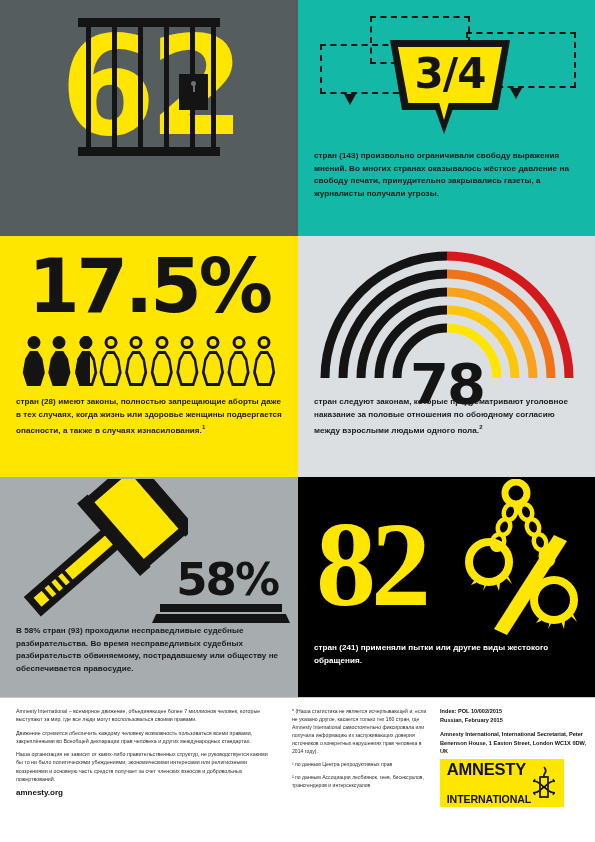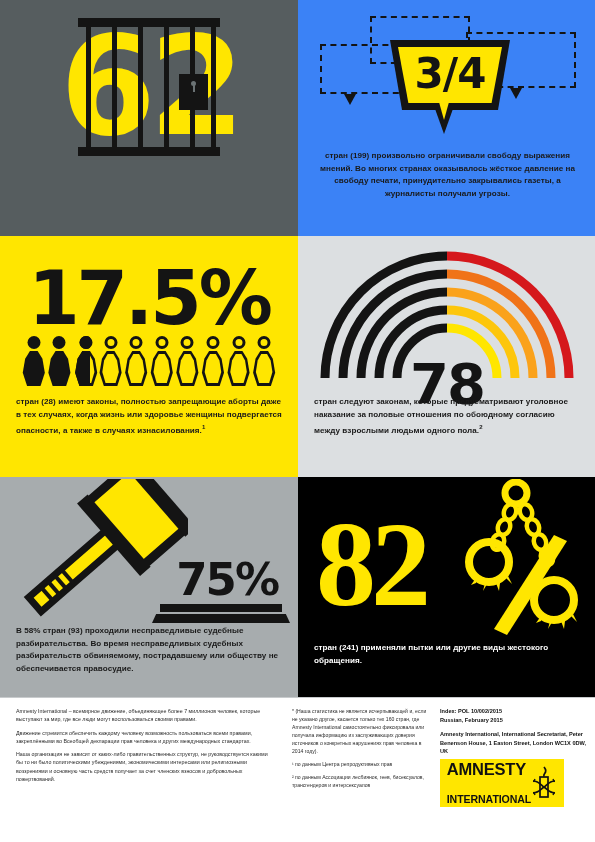--- a/index.html
+++ b/index.html
@@ -8,21 +8,21 @@
     font-family:"Liberation Sans", sans-serif;
     background:#ffffff;
     width:595px; height:842px;
     position:relative; overflow:hidden;
   }
   .poster { position:relative; width:595px; height:842px; background:#fff; }
 
   
   .panel { position:absolute; overflow:hidden; }
   .p-tl { left:0;   top:0;   width:298px; height:236px; background:#565d5f; }
-  .p-tr { left:298px; top:0; width:297px; height:236px; background:#3b82f6;text-align:center; }
+  .p-tr { left:298px; top:0; width:297px; height:236px; background:#14b8a6; }
   .p-ml { left:0;   top:236px; width:298px; height:241px; background:#ffe600; }
   .p-mr { left:298px; top:236px; width:297px; height:241px; background:#dcdfe1; }
   .p-bl { left:0;   top:477px; width:298px; height:220px; background:#a7acae; }
   .p-br { left:298px; top:477px; width:297px; height:220px; background:#000000; }
   .p-ft { left:0;   top:697px; width:595px; height:145px; background:#ffffff; }
 
   
   .cap {
     position:absolute; left:16px; right:14px;
     font-size:8.1px; line-height:12.6px;
@@ -94,21 +94,21 @@
     position:absolute; inset:0; display:flex; align-items:center; justify-content:center;
     font-family:"DejaVu Sans", sans-serif;
     font-size:42px; font-weight:700; color:#141414; letter-spacing:-1px;
     padding-bottom:3px;
   }
 
   
   .big175 {
     position:absolute; left:0; right:0; top:13px; text-align:center;
     font-family:"DejaVu Sans", sans-serif;
-    font-size:74px; font-weight:700; color:#141414; letter-spacing:-3px; line-height:1;margin-top:12px;
+    font-size:74px; font-weight:700; color:#141414; letter-spacing:-3px; line-height:1;
   }
   .people { position:absolute; left:22px; top:100px; width:254px; height:50px; display:flex; gap:2px; }
   .fig { position:relative; width:26px; height:50px; }
   .fig .head {
     position:absolute; left:50%; transform:translateX(-50%); top:0;
     width:13px; height:13px; border-radius:50%;
     background:#141414; border:0;
   }
   .fig .body {
     position:absolute; left:50%; transform:translateX(-50%); top:15px;
@@ -220,21 +220,21 @@
       </div>
 
       <div class="bub-main">
         <div class="tail-out"></div>
         <div class="shape"></div>
         <div class="shape-in"></div>
         <div class="tail-in"></div>
         <div class="frac">3/4</div>
       </div>
     </div>
-    <p class="cap dark" style="top:150px">стран (199) произвольно ограничивали свободу выражения мнений. Во многих странах оказывалось жёсткое давление на свободу печати, принудительно закрывались газеты, а журналисты получали угрозы.</p>
+    <p class="cap dark" style="top:150px">стран (143) произвольно ограничивали свободу выражения мнений. Во многих странах оказывалось жёсткое давление на свободу печати, принудительно закрывались газеты, а журналисты получали угрозы.</p>
   </section>
 
   <section class="panel p-ml">
     <div class="big175">17.5%</div>
 
     <div class="people">
       <div class="fig">
         <div class="head"></div>
         <div class="body"></div>
       </div>
@@ -326,21 +326,21 @@
           <line x1="40" y1="61" x2="40" y2="80" stroke="#141414" stroke-width="4"></line>
           <line x1="49" y1="61" x2="49" y2="80" stroke="#141414" stroke-width="4"></line>
 
           <rect x="110" y="28" width="62" height="84" fill="#FFE600" stroke="#141414" stroke-width="9"></rect>
 
           <rect x="104" y="22" width="14" height="96" fill="#141414"></rect>
           <rect x="164" y="22" width="14" height="96" fill="#141414"></rect>
         </g>
       </svg>
     </div>
-    <div class="num58">75%</div>
+    <div class="num58">58%</div>
     <div class="block-base1"></div>
     <div class="block-base2"></div>
     <p class="cap dark" style="top:148px">В 58% стран (93) проходили несправедливые судебные разбирательства. Во время несправедливых судебных разбирательств обвиняемому, пострадавшему или обществу не обеспечивается правосудие.</p>
   </section>
 
   <section class="panel p-br">
     <div class="num82">82</div>
     <div class="cuffbox">
       <svg width="132" height="162" viewBox="0 0 132 162">
         <g stroke="#FFE600" fill="none">
@@ -382,20 +382,21 @@
     <p class="cap light" style="top:165px">стран (241) применяли пытки или другие виды жестокого обращения.</p>
   </section>
 
   <footer class="panel p-ft">
     <div class="divider"></div>
 
     <div class="ft-col ft-a">
       <p class="ft-p"><b></b><span>Amnesty International – всемирное движение, объединяющее более 7 миллионов человек, которые выступают за мир, где все люди могут воспользоваться своими правами.</span></p>
       <p class="ft-p">Движение стремится обеспечить каждому человеку возможность пользоваться всеми правами, закреплёнными во Всеобщей декларации прав человека и других международных стандартах.</p>
       <p class="ft-p">Наша организация не зависит от каких-либо правительственных структур, не руководствуется какими бы то ни было политическими убеждениями, экономическими интересами или религиозными воззрениями и основную часть средств получает за счет членских взносов и добровольных пожертвований.</p>
+      <div class="ft-site">amnesty.org</div>
     </div>
 
     <div class="ft-col ft-b">
       <p class="ft-note">* (Наша статистика не является исчерпывающей и, если не указано другое, касается только тех 160 стран, где Amnesty International самостоятельно фиксировала или получала информацию из заслуживающих доверия источников о конкретных нарушениях прав человека в 2014 году).</p>
       <p class="ft-note">¹ по данным Центра репродуктивных прав</p>
       <p class="ft-note">² по данным Ассоциации лесбиянок, геев, бисексуалов, трансгендеров и интерсексуалов</p>
     </div>
 
     <div class="ft-col ft-c">
       <div class="ft-meta">

